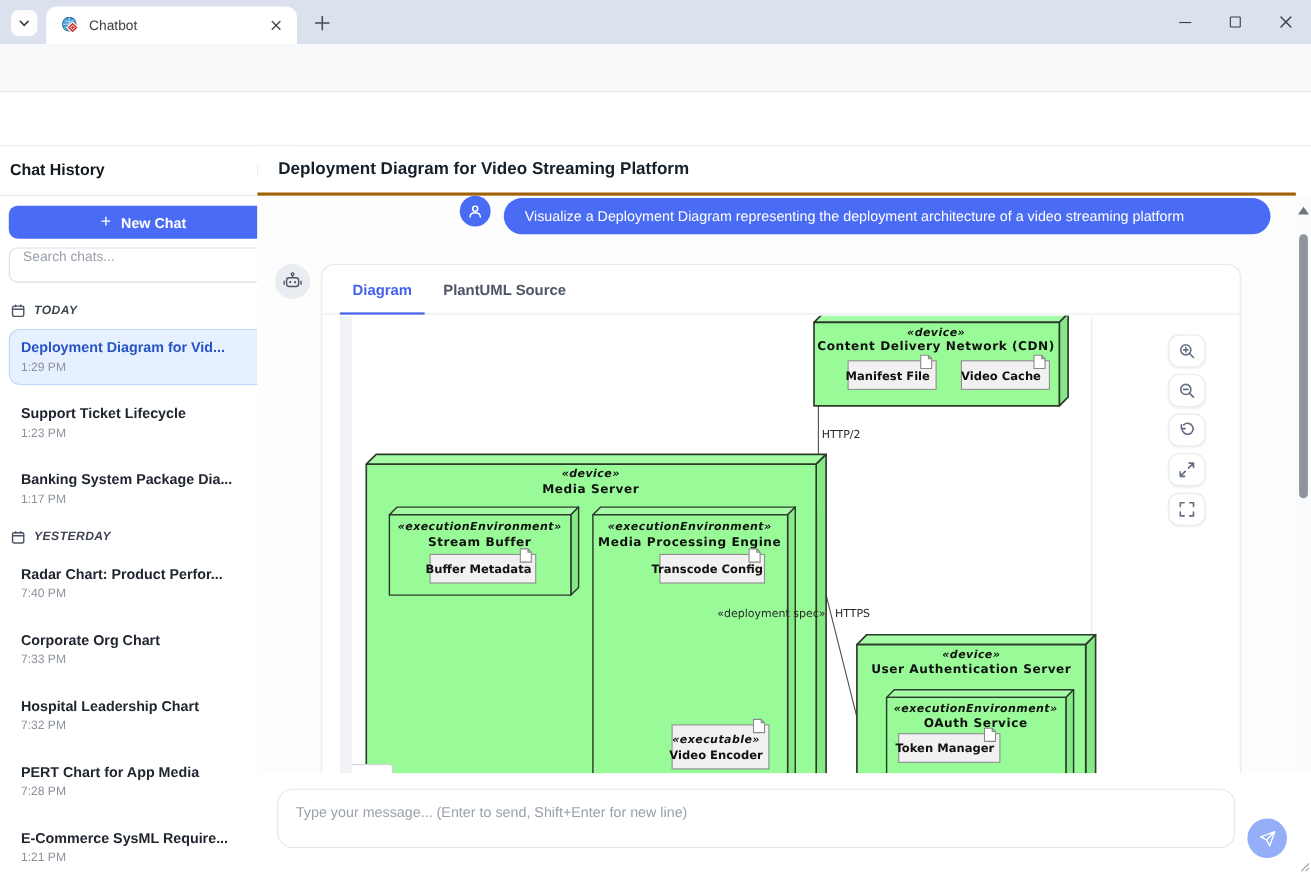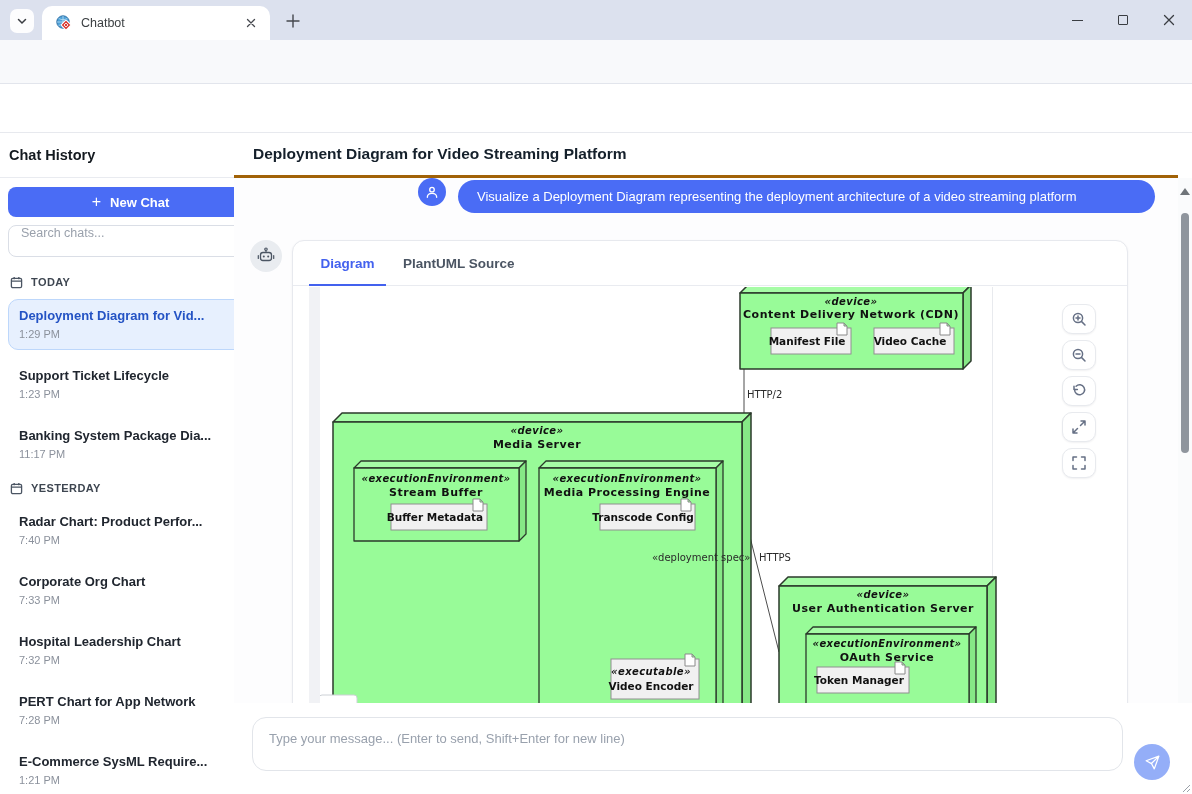--- a/index.html
+++ b/index.html
@@ -42,21 +42,21 @@
   .sidebar { position:absolute; top:133px; left:0; width:266px; height:661px; background:#fff; border-right:1px solid #e7e9ee; overflow:hidden; }
   .sb-head { height:45px; border-bottom:1px solid #e9ebf0; display:flex; align-items:center; justify-content:space-between; padding:0 12px 0 9px; }
   .sb-title { font-size:14.5px; font-weight:700; color:#13191f; }
   .new-chat { margin:9px 12px 0 8px; height:30px; background:#4a6cf5; border-radius:8px; color:#fff; display:flex; align-items:center; justify-content:center; gap:9px; font-size:13px; font-weight:600; }
   .new-chat .plus { font-size:16px; font-weight:400; margin-top:-1px; }
   .sb-search { margin:8px 12px 0 8px; height:32px; border:1px solid #dadee6; border-radius:8px; background:#fff; display:flex; align-items:flex-start; }
   .sb-search input { border:none; outline:none; background:transparent; font-family:inherit; font-size:12.5px; color:#30363f; padding:0 12px; width:100%; }
   .sb-search input::placeholder { color:#9aa1ac; }
   .sb-list { padding:10px 14px 0 8px; }
   .sb-section { display:flex; align-items:center; gap:8px; margin:6px 2px 8px 2px; height:18px; }
-  .sb-section-label { font-size:11px; font-weight:700; letter-spacing:.4px; color:#3e4651; }
+  .sb-section-label { font-size:11px; font-weight:700; letter-spacing:.4px; color:#3e4651;font-style:italic; }
   .chat-item { padding:7px 10px; border-radius:10px; border:1px solid transparent; margin-bottom:9px; }
   .chat-item .ci-title { font-size:13px; font-weight:600; color:#20262f; white-space:nowrap; overflow:hidden; line-height:18px; }
   .chat-item .ci-time { font-size:11px; color:#8b919c; line-height:16px; margin-top:1px; }
   .chat-item.active { background:#e7f0fe; border-color:#bdd7fb; }
   .chat-item.active .ci-title { color:#2453c4; }
   .sb-scroll-up { position:absolute; right:5px; top:136px; width:0; height:0; border:5px solid transparent; border-bottom:6px solid #787d84; }
   .sb-thumb { position:absolute; right:4px; top:150px; width:8px; height:230px; border-radius:4px; background:#8f959d; }
   .sb-scroll-down { position:absolute; right:5px; bottom:8px; width:0; height:0; border:5px solid transparent; border-top:6px solid #787d84; }
 
   
@@ -242,21 +242,21 @@
     <div class="chat-item active">
       <div class="ci-title">Deployment Diagram for Vid...</div>
       <div class="ci-time">1:29 PM</div>
     </div>
     <div class="chat-item">
       <div class="ci-title">Support Ticket Lifecycle</div>
       <div class="ci-time">1:23 PM</div>
     </div>
     <div class="chat-item">
       <div class="ci-title">Banking System Package Dia...</div>
-      <div class="ci-time">11:17 PM</div>
+      <div class="ci-time">1:17 PM</div>
     </div>
     <div class="sb-section">
       <svg width="13" height="13" viewBox="0 0 14 14">
           <rect x="1.5" y="2.5" width="11" height="10" rx="1.5" fill="none" stroke="#4b5563" stroke-width="1.4"></rect>
           <path d="M1.5 5.5 h11 M4.5 1 v2.5 M9.5 1 v2.5" stroke="#4b5563" stroke-width="1.4"></path>
         </svg>
       <span class="sb-section-label">YESTERDAY</span>
     </div>
     <div class="chat-item">
       <div class="ci-title">Radar Chart: Product Perfor...</div>
@@ -264,21 +264,21 @@
     </div>
     <div class="chat-item">
       <div class="ci-title">Corporate Org Chart</div>
       <div class="ci-time">7:33 PM</div>
     </div>
     <div class="chat-item">
       <div class="ci-title">Hospital Leadership Chart</div>
       <div class="ci-time">7:32 PM</div>
     </div>
     <div class="chat-item">
-      <div class="ci-title">PERT Chart for App Network</div>
+      <div class="ci-title">PERT Chart for App Media</div>
       <div class="ci-time">7:28 PM</div>
     </div>
     <div class="chat-item">
       <div class="ci-title">E-Commerce SysML Require...</div>
       <div class="ci-time">1:21 PM</div>
     </div>
 
   </div>
   <div class="sb-scroll-up"></div>
   <div class="sb-thumb"></div>

